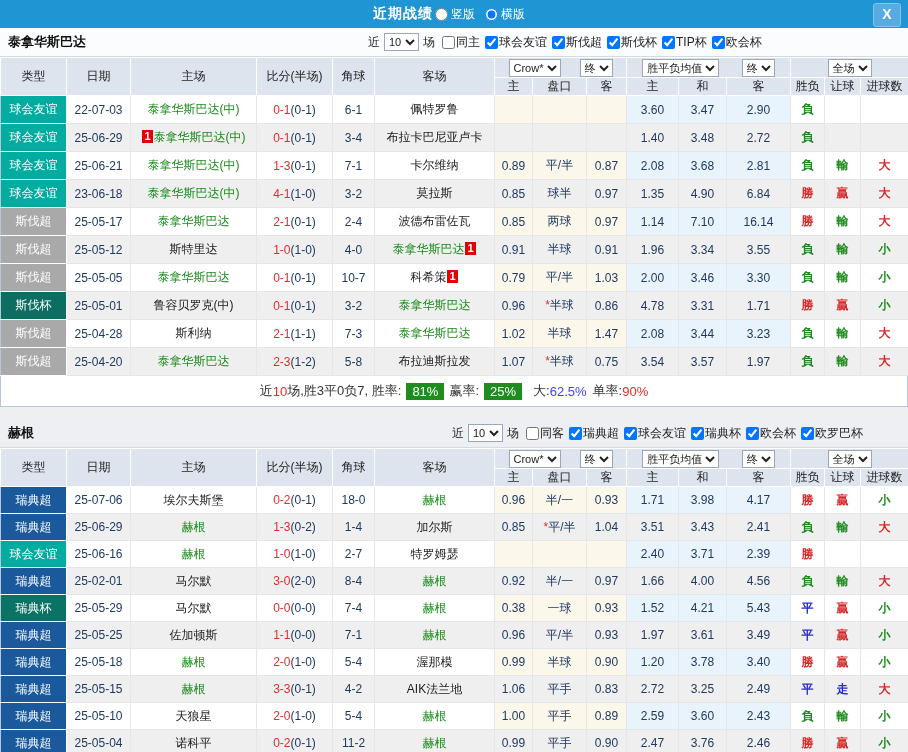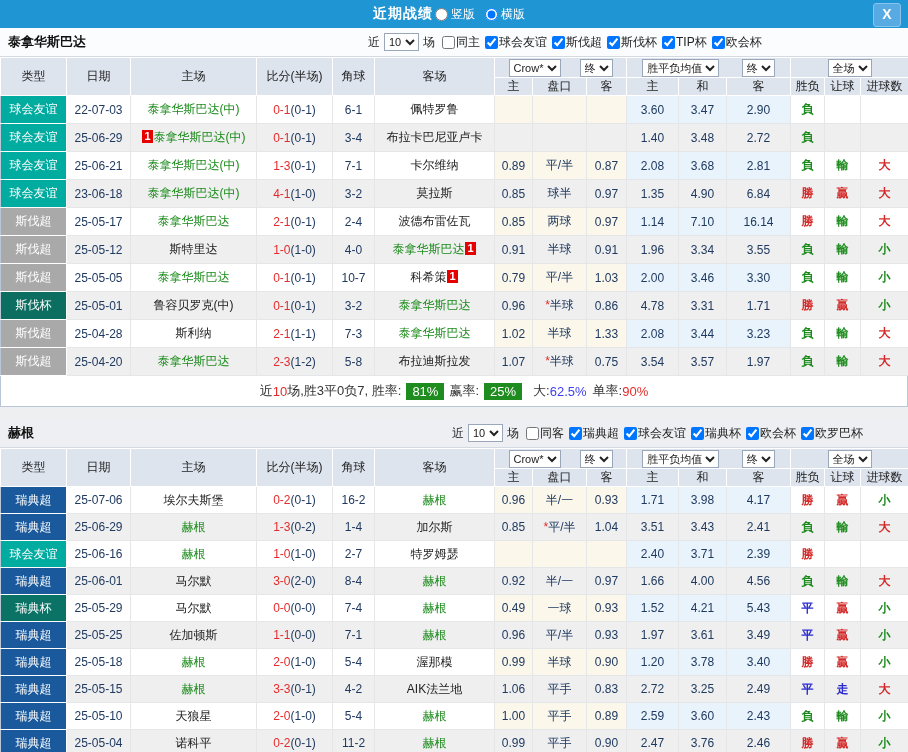--- a/index.html
+++ b/index.html
@@ -304,21 +304,21 @@
         </tr>
         <tr>
           <td class="type" style="background: rgb(169, 169, 169);">斯伐超</td>
           <td>25-04-28</td>
           <td><span class="opp">斯利纳</span></td>
           <td><span class="ft">2-1</span><span class="ht">(1-1)</span></td>
           <td>7-3</td>
           <td><span class="subject">泰拿华斯巴达</span></td>
           <td class="crow">1.02</td>
           <td class="crow"><span>半球</span></td>
-          <td class="crow">1.33</td>
+          <td class="crow">1.47</td>
           <td class="mean">2.08</td>
           <td class="mean">3.44</td>
           <td class="mean">3.23</td>
           <td class="mark" style="color: rgb(29, 138, 29);">負</td>
           <td class="mark" style="color: rgb(29, 138, 29);">輸</td>
           <td class="mark" style="color: rgb(212, 42, 42);">大</td>
         </tr>
         <tr class="alt">
           <td class="type" style="background: rgb(169, 169, 169);">斯伐超</td>
           <td>25-04-20</td>
@@ -444,21 +444,21 @@
         <th>让球</th>
         <th>进球数</th>
       </tr>
     </thead>
     <tbody id="rows-1">
         <tr>
           <td class="type" style="background: rgb(25, 89, 156);">瑞典超</td>
           <td>25-07-06</td>
           <td><span class="opp">埃尔夫斯堡</span></td>
           <td><span class="ft">0-2</span><span class="ht">(0-1)</span></td>
-          <td>16-2</td>
+          <td>18-0</td>
           <td><span class="subject">赫根</span></td>
           <td class="crow">0.96</td>
           <td class="crow"><span>半/一</span></td>
           <td class="crow">0.93</td>
           <td class="mean">1.71</td>
           <td class="mean">3.98</td>
           <td class="mean">4.17</td>
           <td class="mark" style="color: rgb(212, 42, 42);">勝</td>
           <td class="mark" style="color: rgb(212, 42, 42);">贏</td>
           <td class="mark" style="color: rgb(29, 138, 29);">小</td>
@@ -492,21 +492,21 @@
           <td class="crow"></td>
           <td class="mean">2.40</td>
           <td class="mean">3.71</td>
           <td class="mean">2.39</td>
           <td class="mark" style="color: rgb(212, 42, 42);">勝</td>
           <td class="mark"></td>
           <td class="mark"></td>
         </tr>
         <tr class="alt">
           <td class="type" style="background: rgb(25, 89, 156);">瑞典超</td>
-          <td>25-06-01</td>
+          <td>25-02-01</td>
           <td><span class="opp">马尔默</span></td>
           <td><span class="ft">3-0</span><span class="ht">(2-0)</span></td>
           <td>8-4</td>
           <td><span class="subject">赫根</span></td>
           <td class="crow">0.92</td>
           <td class="crow"><span>半/一</span></td>
           <td class="crow">0.97</td>
           <td class="mean">1.66</td>
           <td class="mean">4.00</td>
           <td class="mean">4.56</td>
@@ -514,21 +514,21 @@
           <td class="mark" style="color: rgb(29, 138, 29);">輸</td>
           <td class="mark" style="color: rgb(212, 42, 42);">大</td>
         </tr>
         <tr>
           <td class="type" style="background: rgb(11, 115, 101);">瑞典杯</td>
           <td>25-05-29</td>
           <td><span class="opp">马尔默</span></td>
           <td><span class="ft">0-0</span><span class="ht">(0-0)</span></td>
           <td>7-4</td>
           <td><span class="subject">赫根</span></td>
-          <td class="crow">0.49</td>
+          <td class="crow">0.38</td>
           <td class="crow"><span>一球</span></td>
           <td class="crow">0.93</td>
           <td class="mean">1.52</td>
           <td class="mean">4.21</td>
           <td class="mean">5.43</td>
           <td class="mark" style="color: rgb(42, 42, 208);">平</td>
           <td class="mark" style="color: rgb(212, 42, 42);">贏</td>
           <td class="mark" style="color: rgb(29, 138, 29);">小</td>
         </tr>
         <tr class="alt">

